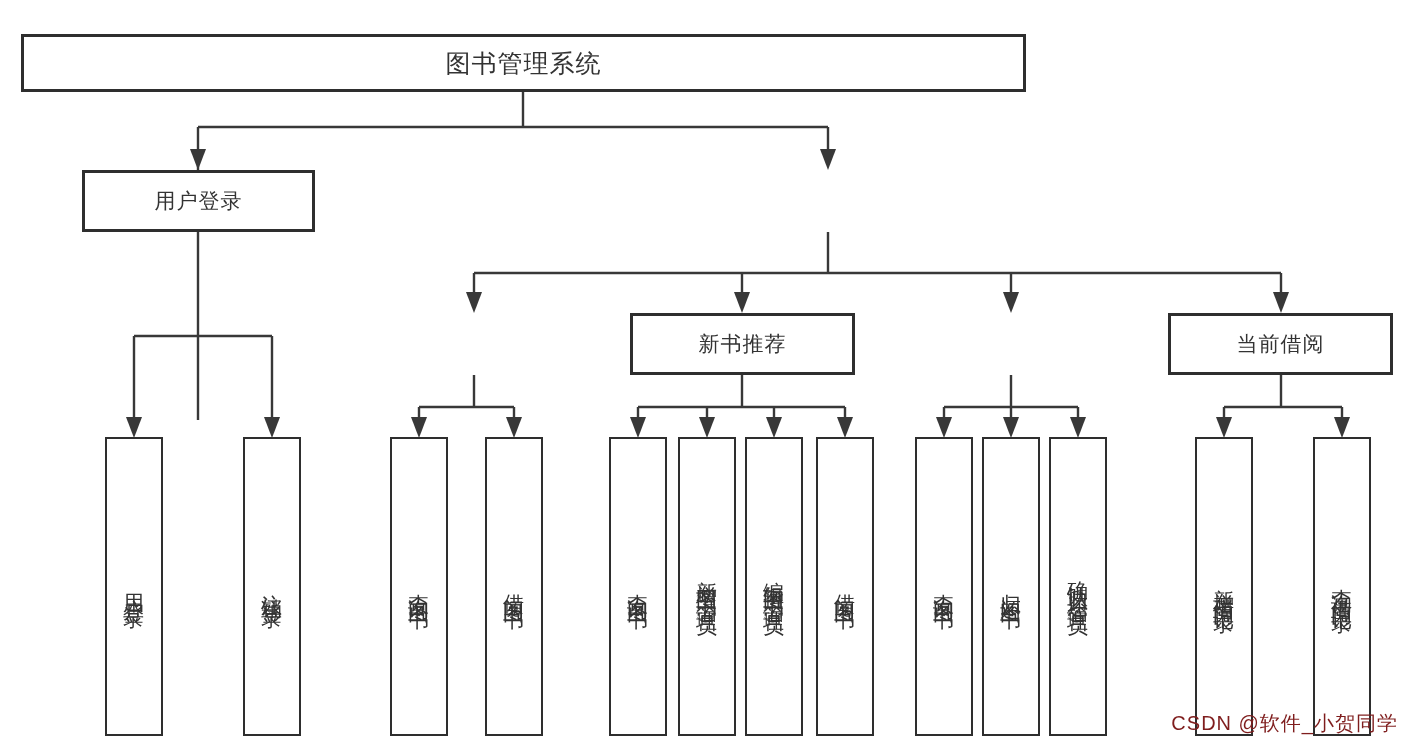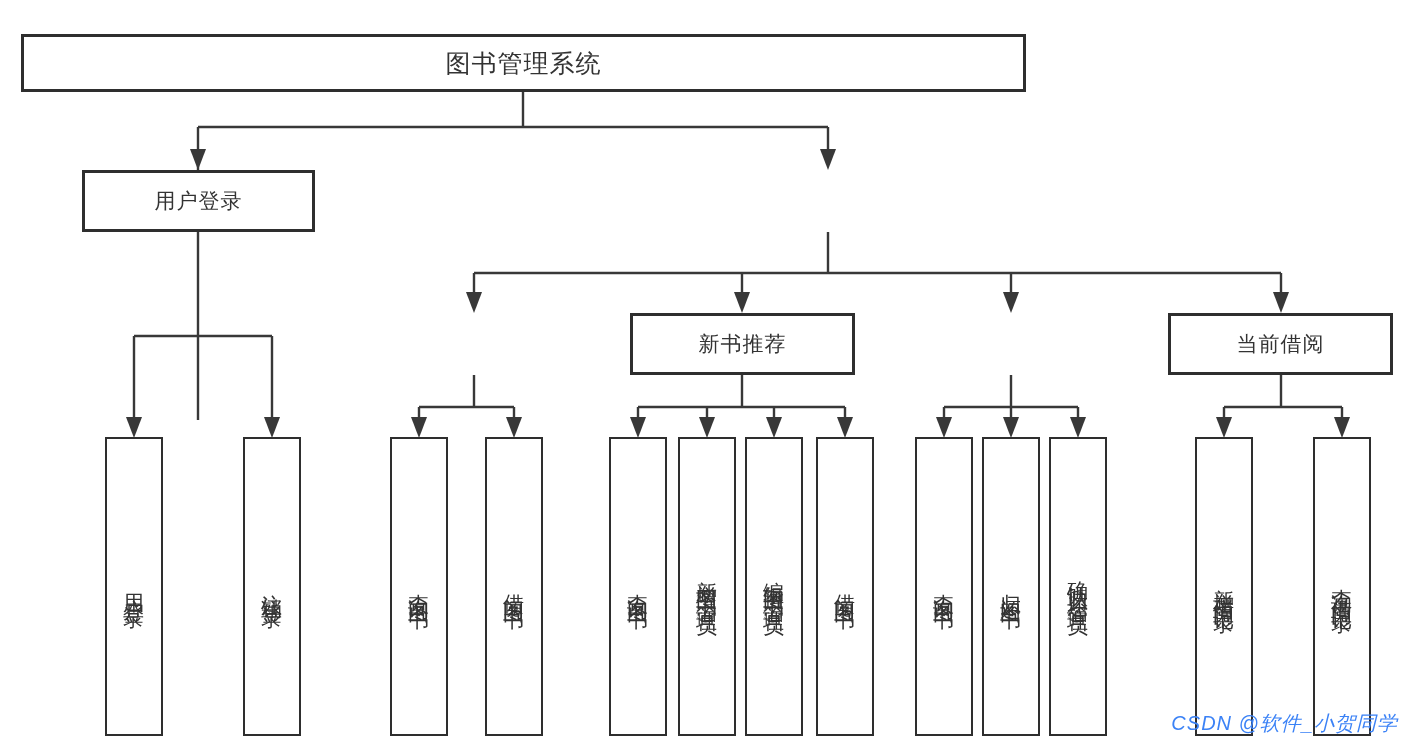--- a/index.html
+++ b/index.html
@@ -65,24 +65,23 @@
     letter-spacing: 5px;
     line-height: 1.0;
     white-space: nowrap;
   }
   .watermark {
     position: absolute;
     right: 7px;
     top: 710px;
     z-index: 3;
     font-size: 20px;
-    color: #3b82f6;
+    color: #7f1d1d;
     letter-spacing: 1px;
     white-space: nowrap;
-    font-style: italic;
   }
 </style>
 </head>
 <body>
 
 <div id="stage">
 
   <svg id="connectors" viewBox="0 0 1405 747" xmlns="http://www.w3.org/2000/svg">
 
     <path fill="none" stroke="#383838" stroke-width="2.4" d="

